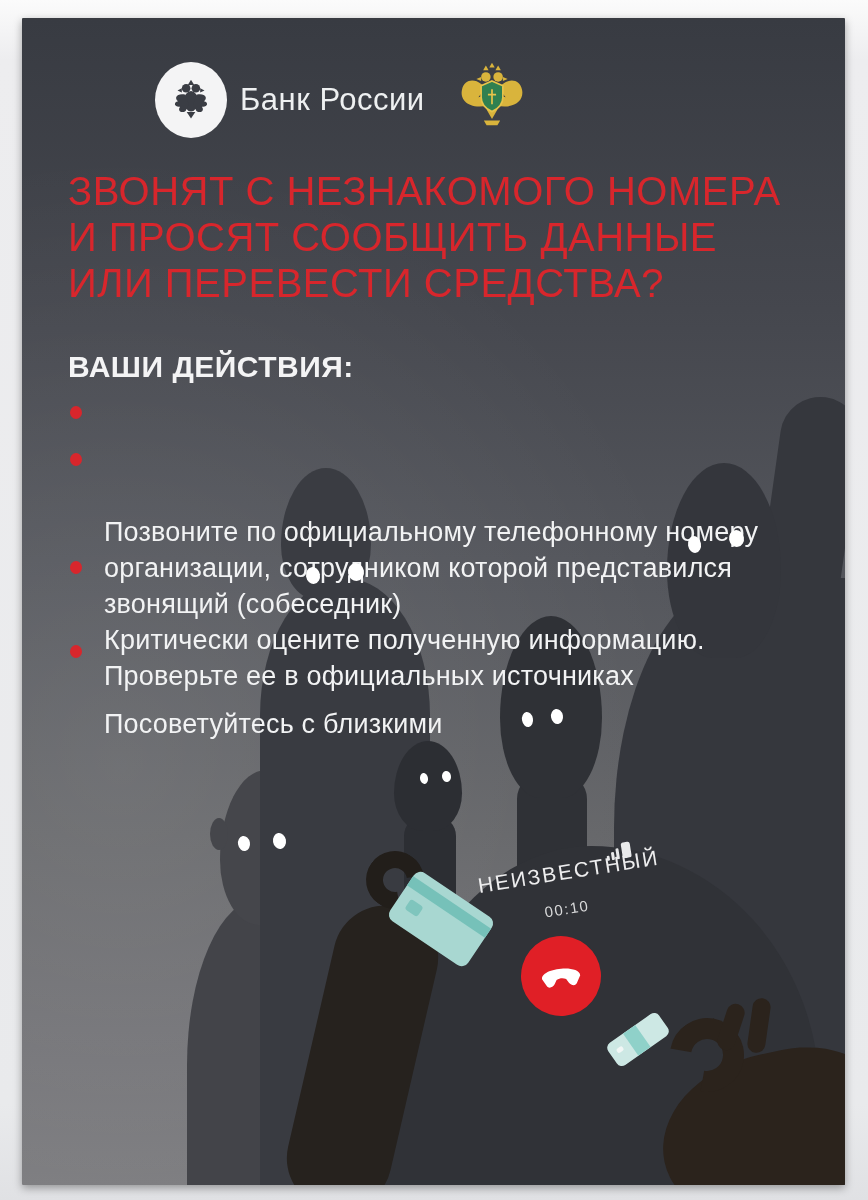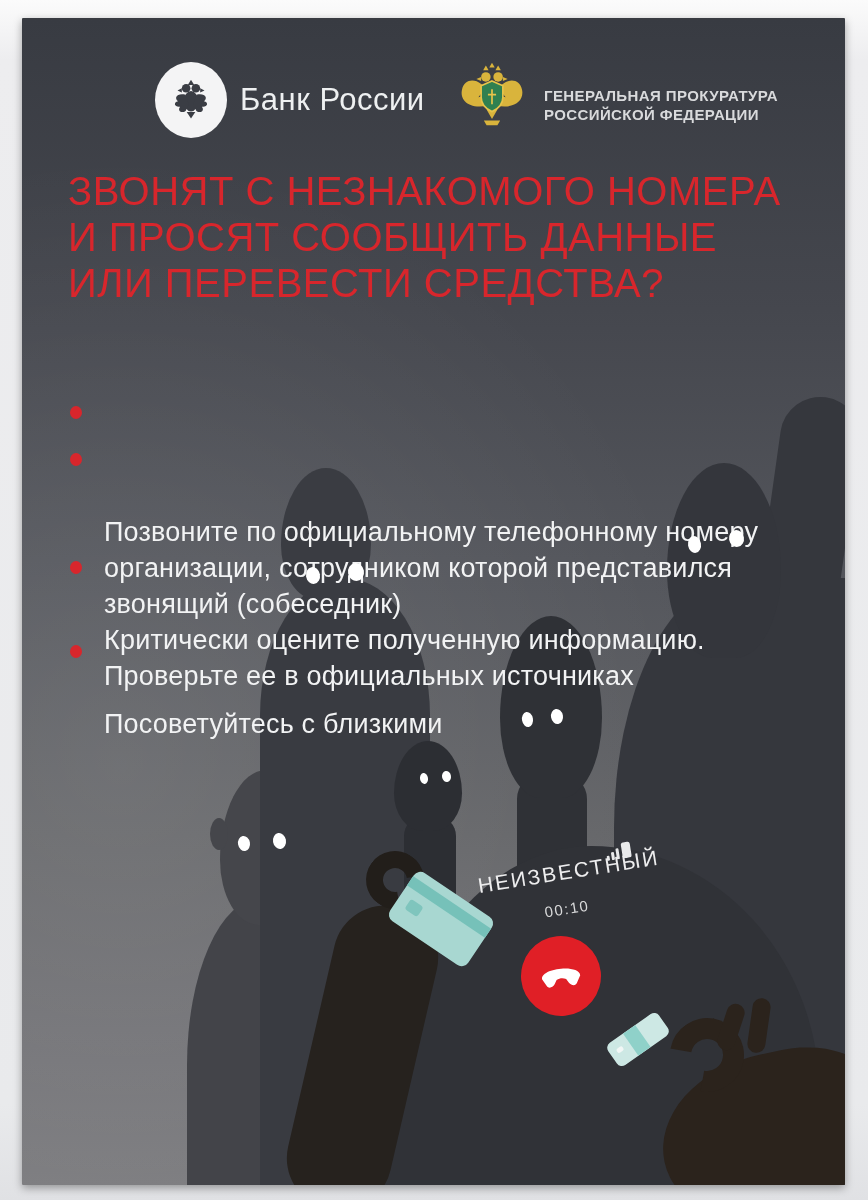--- a/index.html
+++ b/index.html
@@ -141,28 +141,27 @@
           <path d="M37 12 l4 -7 4 7 z"></path>
             <path d="M55 12 l4 -7 4 7 z"></path>
           <path d="M46 8 l4 -7 4 7 z"></path>
           <path d="M42 70 h16 l-8 14 z"></path>
           <path d="M38 86 h24 l-4 7 h-16 z"></path>
         </g>
         <path d="M50 28 l16 7 v17 c0 12 -9 18 -16 21 c-7 -3 -16 -9 -16 -21 v-17 z" fill="#2f8050" stroke="#e6c34a" stroke-width="2.5"></path>
         <path d="M50 40 v22 M44 48 h12" stroke="#e6c34a" stroke-width="2.5" fill="none"></path>
       </svg>
     </div>
-    <div class="gp-name">ГЕНЕРАЛЬНАЯ ПРОКУРАТУРА
-РОССИЙСКОЙ ФЕДЕРАЦИИ</div>
   </div>
 
   <div class="headline">ЗВОНЯТ С НЕЗНАКОМОГО НОМЕРА
 И ПРОСЯТ СООБЩИТЬ ДАННЫЕ
 ИЛИ ПЕРЕВЕСТИ СРЕДСТВА?</div>
 
+  <div class="actions-heading">ВАШИ ДЕЙСТВИЯ:</div>
 
   <div class="bullet b1">
     <span class="dot"></span>
   </div>
   <div class="bullet b2">
     <span class="dot"></span>
     <span>Позвоните по официальному телефонному номеру
 организации, сотрудником которой представился
 звонящий (собеседник)</span>
   </div>

